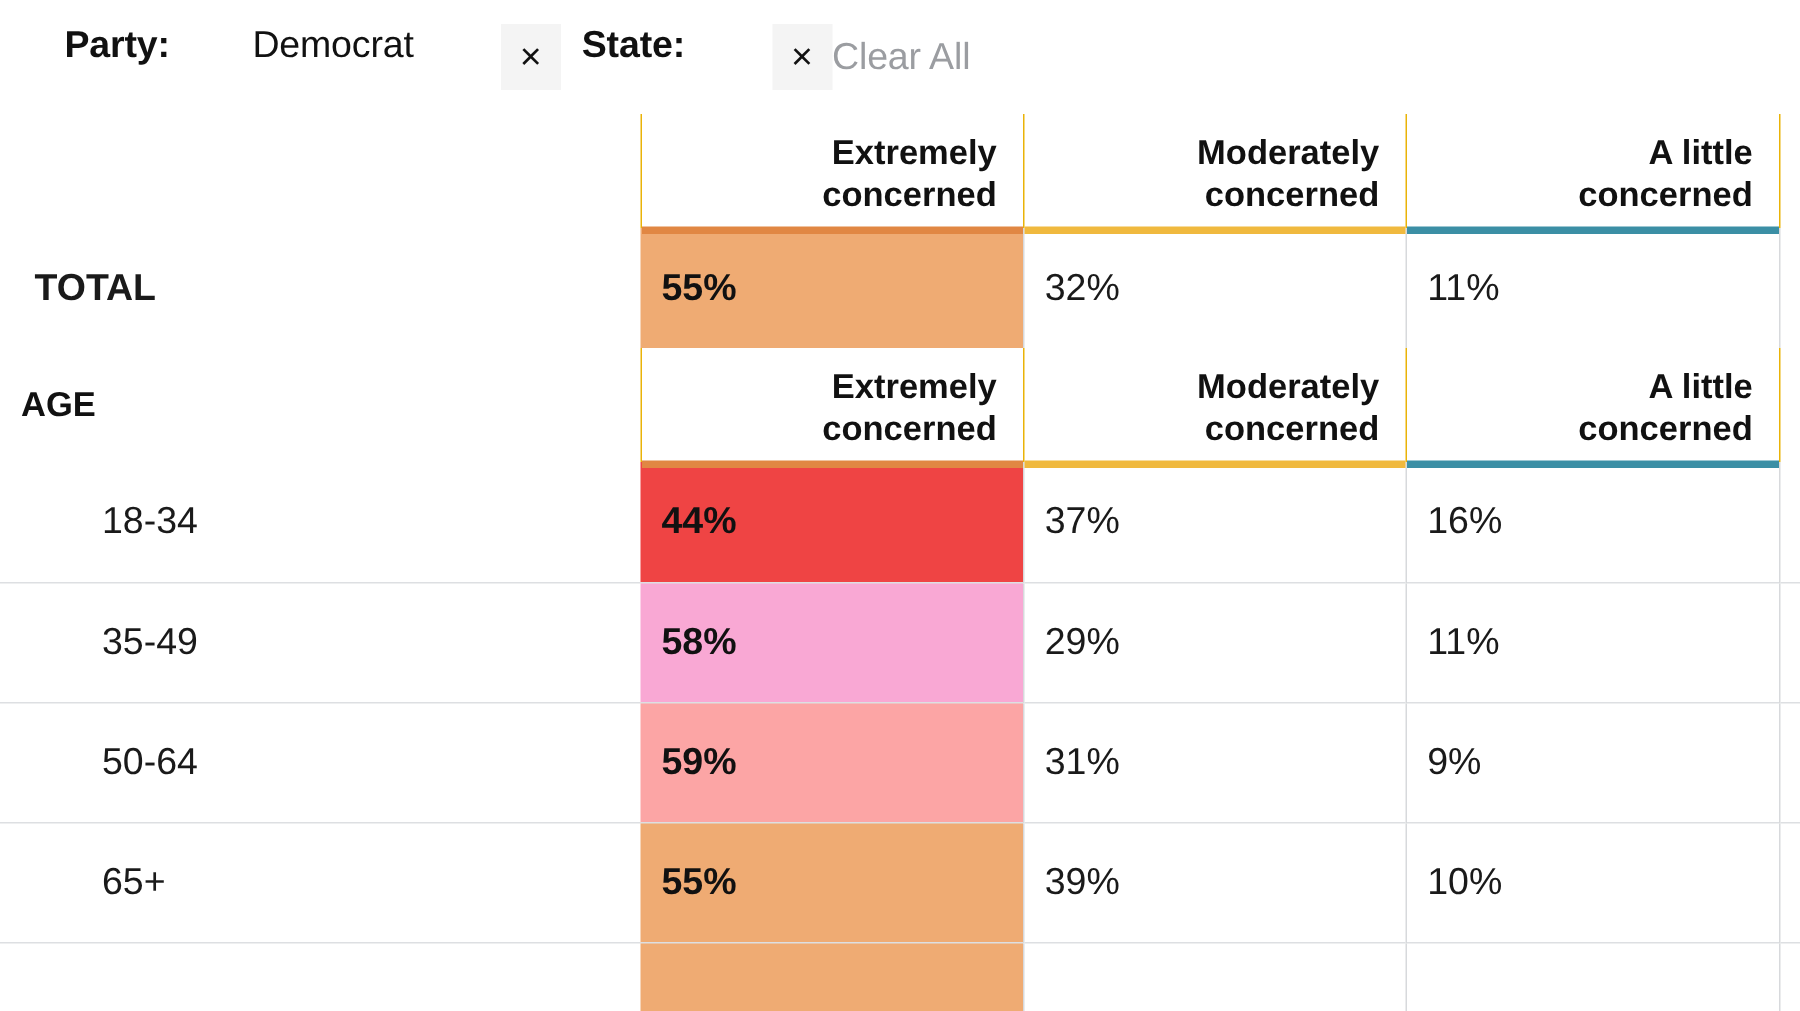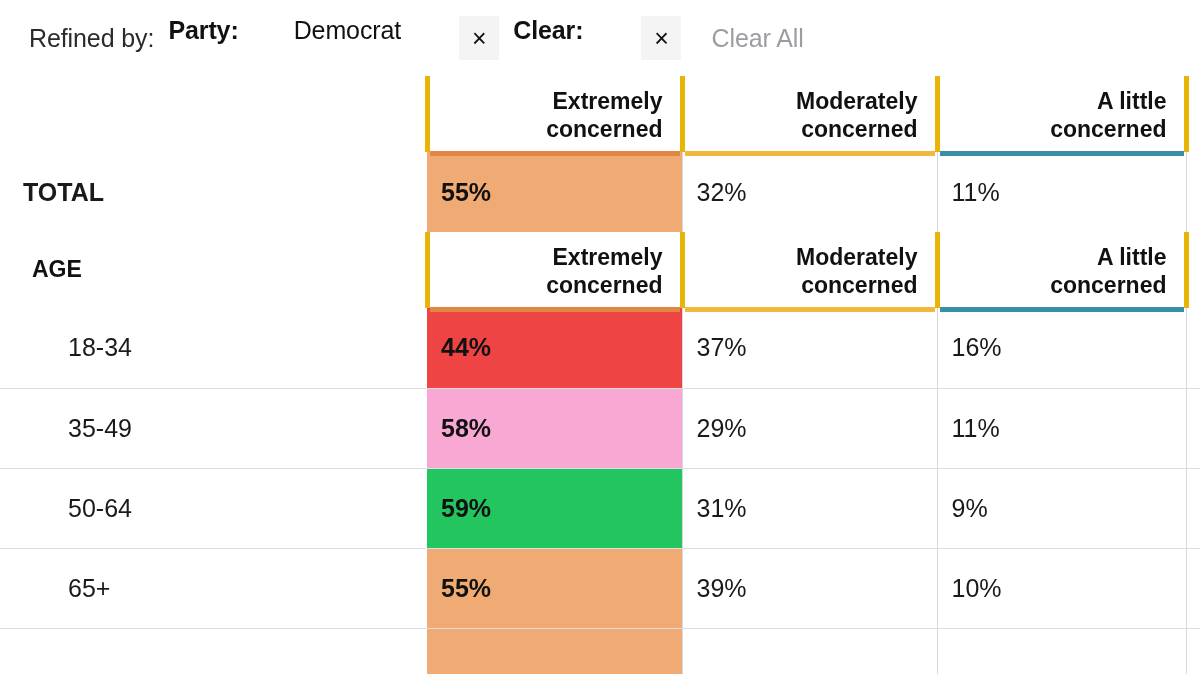--- a/index.html
+++ b/index.html
@@ -55,21 +55,20 @@
     background: #f4f4f4;
     font-size: 25px;
     line-height: 1;
     color: #111111;
     font-weight: 400;
     cursor: pointer;
   }
   .clear-all {
     font-size: 25px;
     color: #9b9da1;
-    margin-left: 30px;
     font-weight: 400;
     cursor: pointer;
     letter-spacing: -0.1px;
   }
 
   
   .tbl-wrap {
     position: relative;
     width: 1200px;
     height: 598px;
@@ -90,31 +89,31 @@
 
   
   tr.hdr-row td {
     height: 76px;
     padding: 0 17px 0 14px;
     text-align: right;
     font-size: 23px;
     font-weight: 700;
     color: #111111;
     line-height: 1.21;
-    border-left: 5px solid #eab308;
+    border-left: 1px solid #eab308;
     vertical-align: bottom;
     padding-bottom: 8px;
   }
   tr.hdr-row td.lbl {
     border-left: none;
     text-align: left;
     font-size: 23px;
     font-weight: 700;
     color: #111111;
-    padding-left: 32px;
+    padding-left: 14px;
     vertical-align: middle;
     padding-bottom: 0;
   }
   tr.hdr-row td.lbl.blank { color: transparent; }
 
   
   tr.hdr-row td.ul { position: relative; }
   tr.hdr-row td.ul::after {
     content: "";
     position: absolute;
@@ -150,30 +149,29 @@
     font-weight: 700;
     color: #111111;
     border-left: none;
   }
   tr.data-row.first-after-hdr td { border-top: none; }
 </style>
 </head>
 <body>
 
 <div class="refine-bar">
-  <span class="refine-label">Refined by:</span>
 
   <span class="chip">
     <span class="chip-key">Party:</span>
     <span class="chip-val">Democrat</span>
     <span class="chip-x">×</span>
   </span>
 
   <span class="chip">
-    <span class="chip-key">Clear:</span>
+    <span class="chip-key">State:</span>
     <span class="chip-x">×</span>
   </span>
 
   <span class="clear-all">Clear All</span>
 </div>
 
 <div class="tbl-wrap">
 <table class="grid">
   <colgroup>
     <col class="c-label">
@@ -237,21 +235,21 @@
     <tr class="data-row">
       <td class="lbl indent">35-49</td>
       <td class="hl" style="background:#f9a8d4">58%</td>
       <td>29%</td>
       <td>11%</td>
       <td></td>
     </tr>
 
     <tr class="data-row">
       <td class="lbl indent">50-64</td>
-      <td class="hl" style="background:#22c55e">59%</td>
+      <td class="hl" style="background:#fca5a5">59%</td>
       <td>31%</td>
       <td>9%</td>
       <td></td>
     </tr>
 
     <tr class="data-row">
       <td class="lbl indent">65+</td>
       <td class="hl" style="background:#efab73">55%</td>
       <td>39%</td>
       <td>10%</td>

